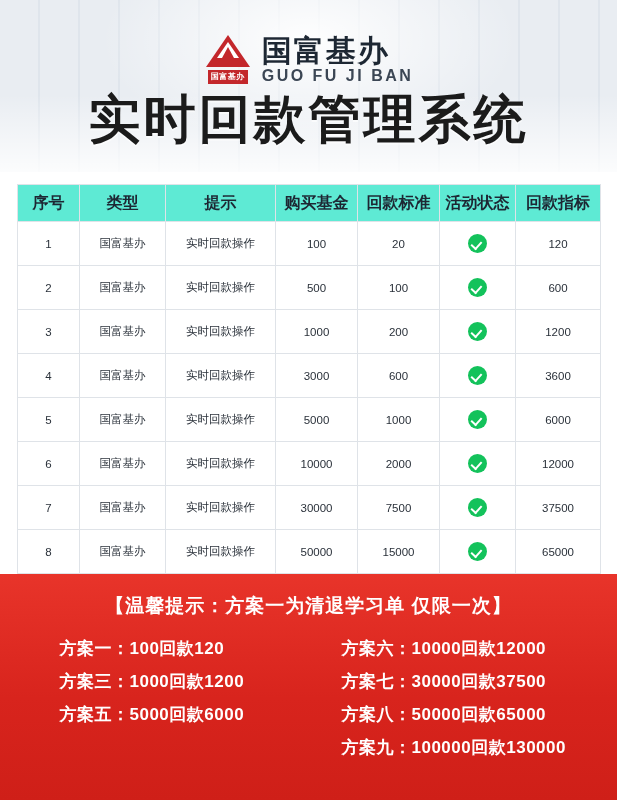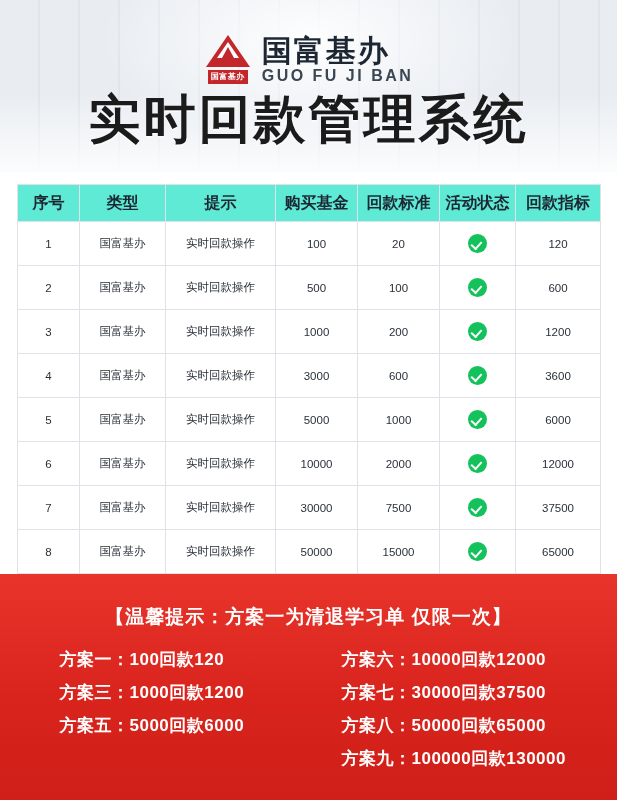--- a/index.html
+++ b/index.html
@@ -181,21 +181,21 @@
     width: 617px;
     height: 226px;
     background: linear-gradient(180deg, #e8342a 0%, #d8241d 55%, #cf1f18 100%);
     color: #ffffff;
   }
   .notice-title {
     text-align: center;
     font-size: 19px;
     font-weight: bold;
     letter-spacing: 1px;
-    padding-top: 30px;
+    padding-top: 19px;
     line-height: 26px;
   }
   .plans {
     display: flex;
     justify-content: center;
     gap: 24px;
     margin-top: 18px;
     padding: 0 26px;
   }
   .plan-col {

